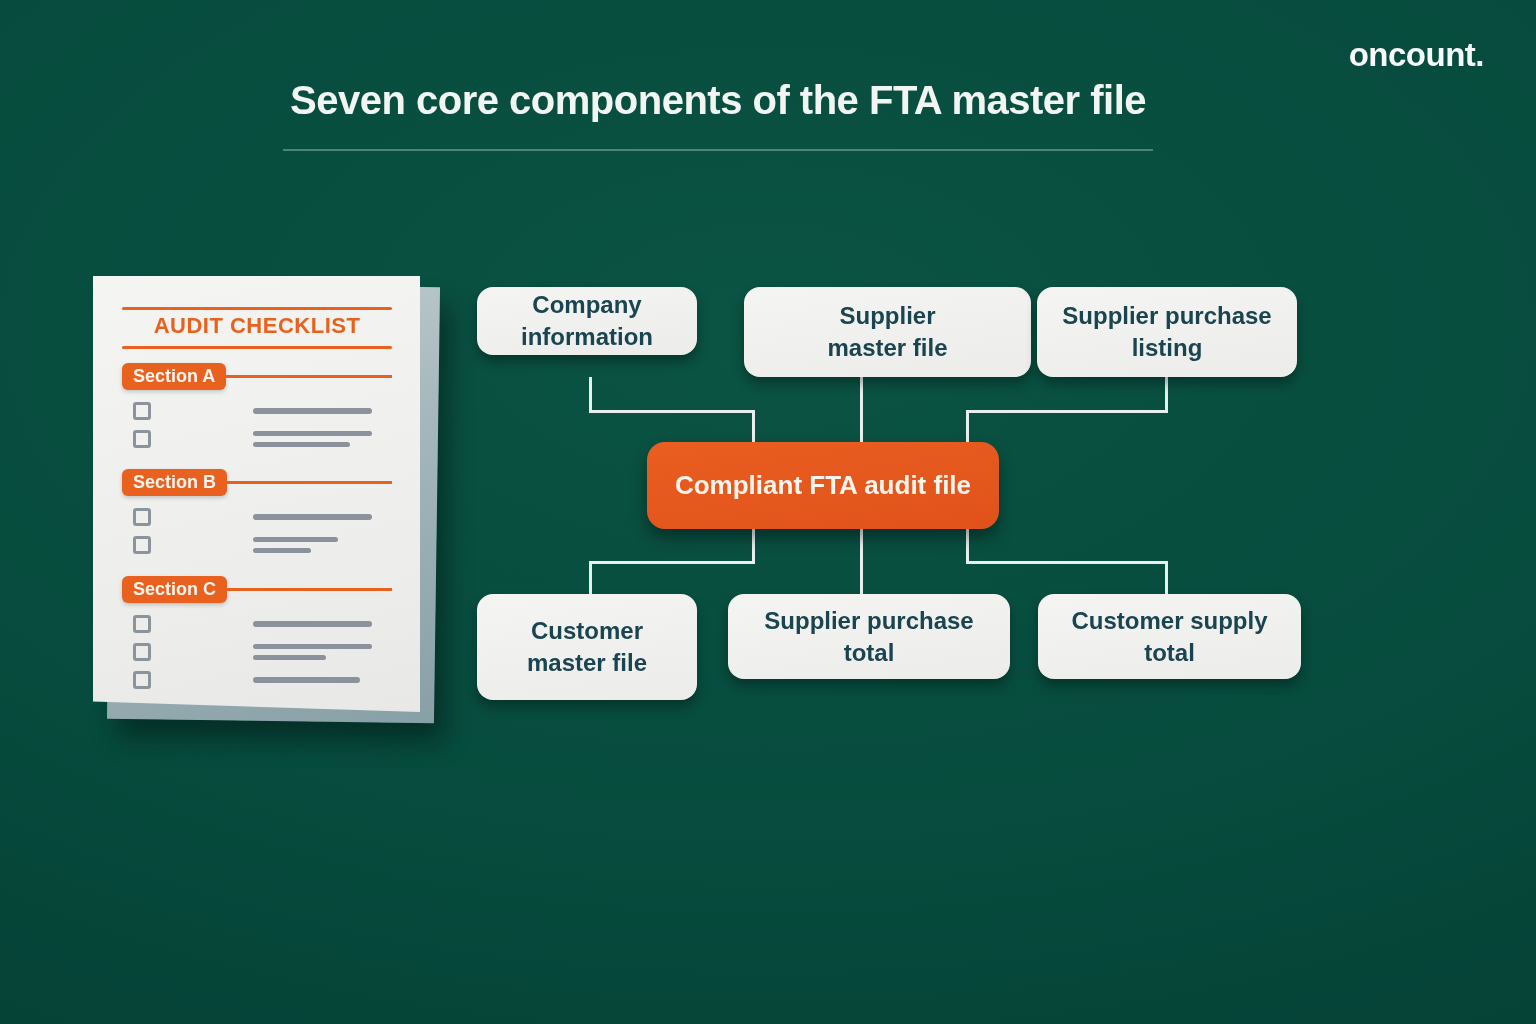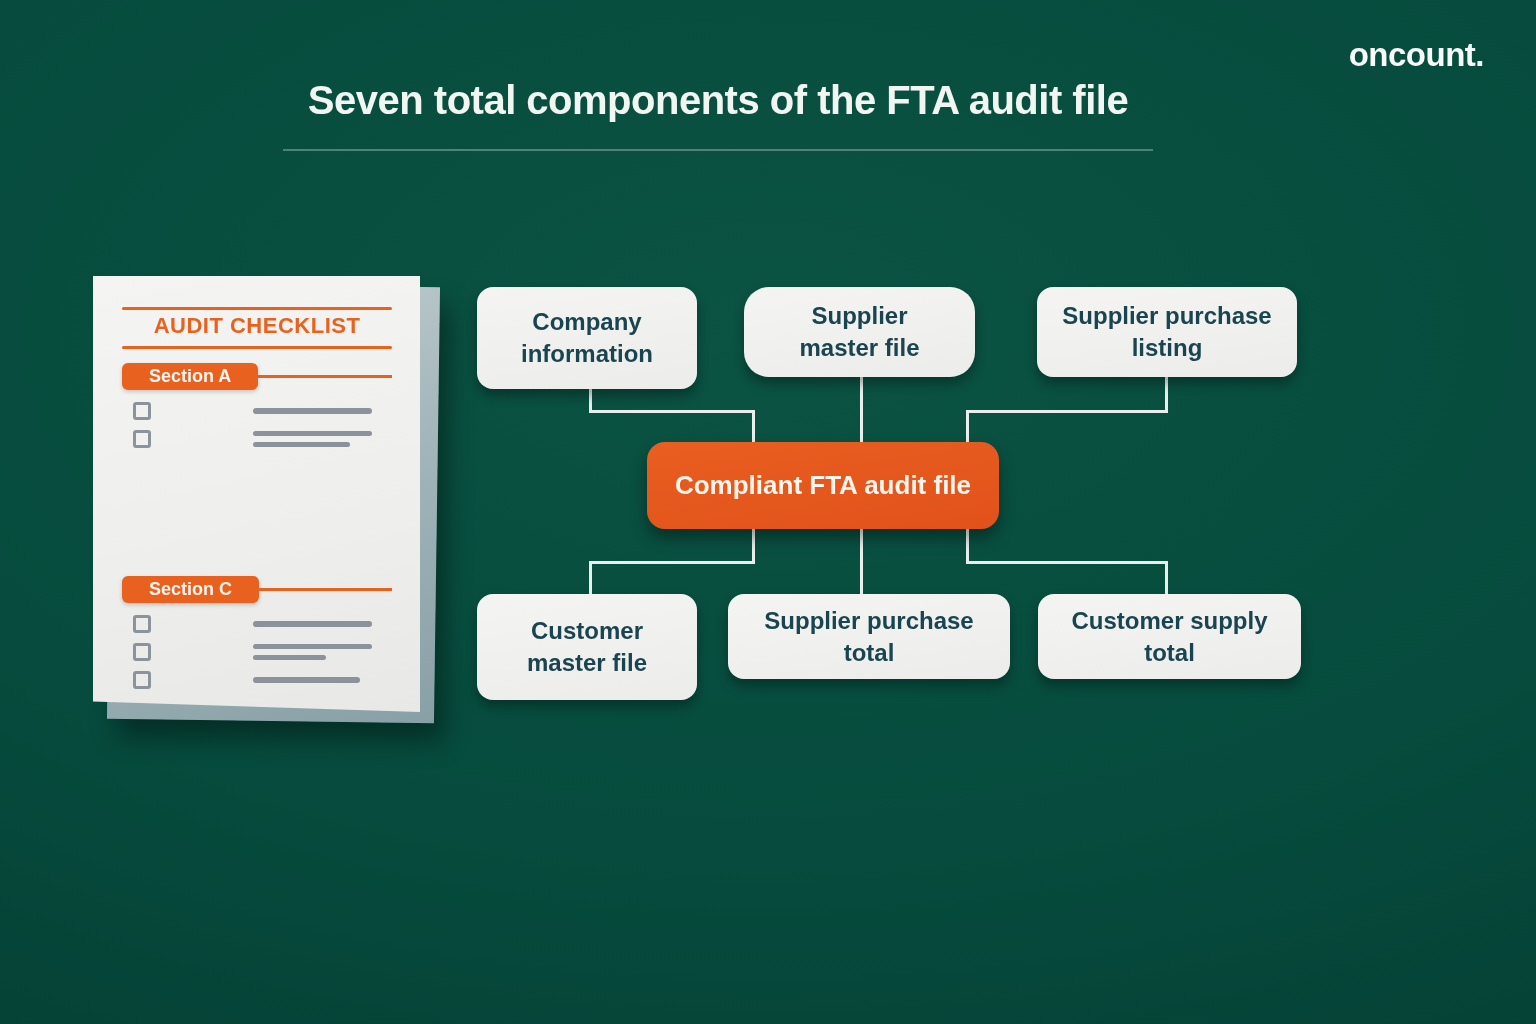--- a/index.html
+++ b/index.html
@@ -54,21 +54,21 @@
   .check-title {
     position: absolute; left: 29px; top: 37px; width: 270px;
     text-align: center;
     font-size: 22px; font-weight: 800; letter-spacing: 0.5px;
     color: #e8611f;
   }
   .section { position: absolute; left: 29px; width: 270px; }
   .sec-a { top: 87px; } .sec-b { top: 193px; } .sec-c { top: 300px; text-align: right; }
   .badge-row { display: flex; align-items: center; height: 27px; }
   .badge {
-    height: 27px; line-height: 27px; padding: 0 27px;
+    height: 27px; line-height: 27px; padding: 0 11px;
     background: #e8611f; border-radius: 6px;
     font-size: 18px; font-weight: 700; color: #fdf5ef;
     box-shadow: 0 2px 4px rgba(0,0,0,0.18);
     white-space: nowrap;
   }
   .badge-line { flex: 1; height: 3px; background: #e8611f; }
   .check-row { position: relative; height: 18px; margin-left: 11px; }
   .check-row.first { margin-top: 12px; }
   .check-row.next  { margin-top: 10px; }
   .checkbox {
@@ -100,35 +100,35 @@
   .node-center {
     position: absolute;
     background: linear-gradient(172deg, #ea5e21, #e0521a);
     border-radius: 18px;
     color: #fdf4ec;
     font-size: 26px; font-weight: 700;
     display: flex; align-items: center; justify-content: center;
     text-align: center;
     box-shadow: 0 9px 16px rgba(0, 0, 0, 0.38);
   }
-  .n1 { left: 477px; top: 287px; width: 220px; height: 102px; }
-  .n2 { left: 744px; top: 287px; width: 231px; height: 90px; border-radius: 25px; }
+  .n1 { left: 477px; top: 287px; width: 220px; height: 68px; }
+  .n2 { left: 744px; top: 287px; width: 287px; height: 90px; }
   .n3 { left: 1037px; top: 287px; width: 260px; height: 90px; }
   .nc { left: 647px; top: 442px; width: 352px; height: 87px; }
   .n4 { left: 477px; top: 594px; width: 220px; height: 106px; }
   .n5 { left: 728px; top: 594px; width: 282px; height: 85px; }
   .n6 { left: 1038px; top: 594px; width: 263px; height: 85px; }
 </style>
 </head>
 <body>
 
 <div class="canvas">
 
   <div class="logo">oncount.</div>
-  <div class="title">Seven total components of the FTA audit file</div>
+  <div class="title">Seven core components of the FTA master file</div>
   <div class="title-rule"></div>
 
   <div class="checklist">
     <div class="paper-back"></div>
     <div class="paper">
       <div class="check-rule r1"></div>
       <div class="check-title">AUDIT CHECKLIST</div>
       <div class="check-rule r2"></div>
 
       <div class="section sec-a">
@@ -144,20 +144,39 @@
         </div>
         <div class="check-row next">
           <div class="checkbox"></div>
           <div class="pl-stack">
             <div class="pl thin" style="width:119px"></div>
             <div class="pl thin" style="width:97px"></div>
           </div>
         </div>
       </div>
 
+      <div class="section sec-b">
+        <div class="badge-row">
+          <div class="badge">Section B</div>
+          <div class="badge-line"></div>
+        </div>
+        <div class="check-row first">
+          <div class="checkbox"></div>
+          <div class="pl-stack">
+              <div class="pl" style="width:119px"></div>
+            </div>
+        </div>
+        <div class="check-row next">
+          <div class="checkbox"></div>
+          <div class="pl-stack">
+            <div class="pl thin" style="width:85px"></div>
+            <div class="pl thin" style="width:58px"></div>
+          </div>
+        </div>
+      </div>
 
       <div class="section sec-c">
         <div class="badge-row">
           <div class="badge">Section C</div>
           <div class="badge-line"></div>
         </div>
         <div class="check-row first">
           <div class="checkbox"></div>
           <div class="pl-stack">
               <div class="pl" style="width:119px"></div>

